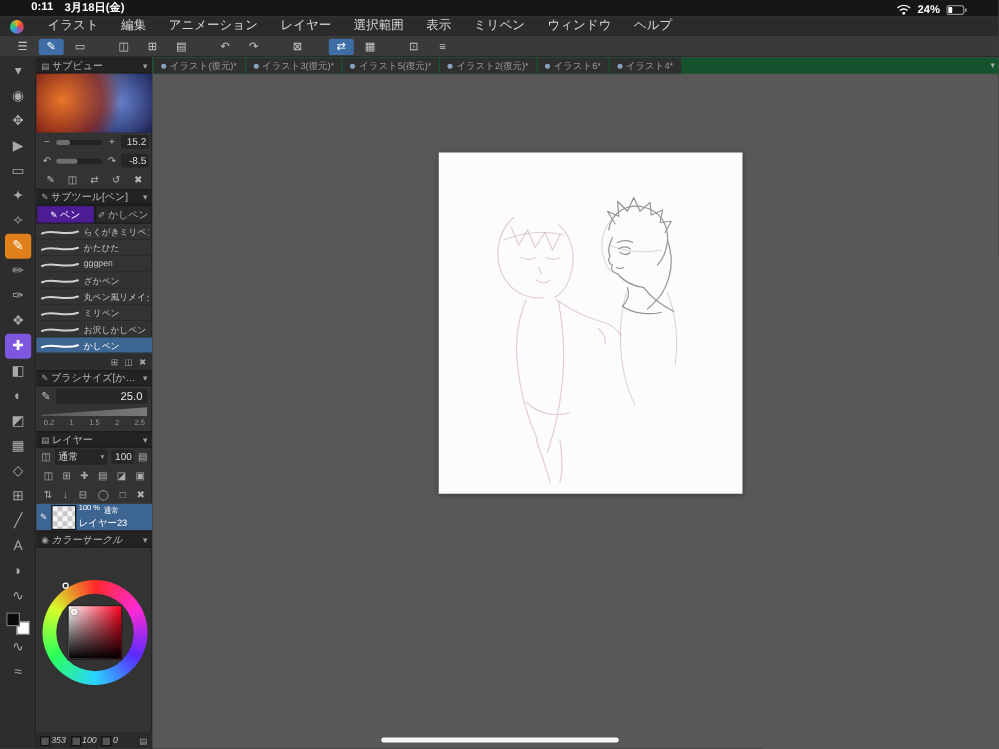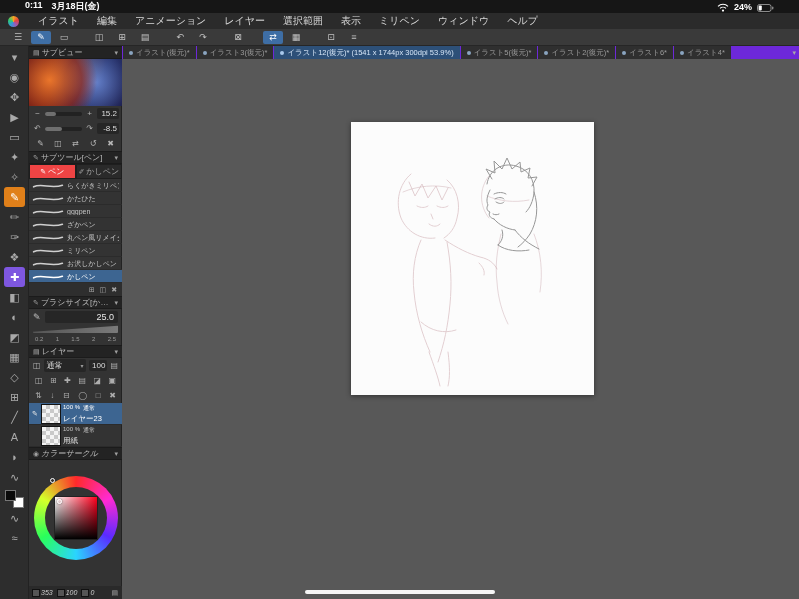--- a/index.html
+++ b/index.html
@@ -64,21 +64,21 @@
   .nslider { flex:1; height:4px; background:#222; border-radius:2px; position:relative; }
   .nfill { position:absolute; left:0; top:0; bottom:0; background:#6f6f6f; border-radius:2px; }
   .nval { min-width:22px; text-align:right; font-size:8px; color:#ddd; background:#262626;
     border-radius:2px; padding:1px 2px; flex:none; }
   .navrow.actions { justify-content:space-between; padding:0 6px; }
 
   .sttabs { height:15px; flex:none; display:flex; }
   .sttab { flex:1; display:flex; align-items:center; justify-content:center; gap:2px; font-size:8px;
     color:#a8a8a8; background:#2a2a2a; box-shadow:inset 0 0 0 1px #1e1e1e; }
   .sttab i { font-style:normal; font-size:7px; }
-  .sttab.active { background:#ef4444; color:#fff; }
+  .sttab.active { background:#4c1d95; color:#fff; }
 
   .brow { height:13px; display:flex; align-items:center; gap:3px; padding:0 3px;
     box-shadow:inset 0 -1px 0 #2b2b2b; }
   .brow.selected { background:#3d6591; }
   .bstroke { width:32px; height:8px; flex:none; }
   .bstroke path { stroke:#cfcfcf; stroke-width:2; fill:none; stroke-linecap:round; }
   .brow.selected .bstroke path { stroke:#fff; }
   .bname { font-size:7px; color:#c6c6c6; white-space:nowrap; overflow:hidden; }
   .brow.selected .bname { color:#fff; }
   .bfoot { height:13px; flex:none; display:flex; justify-content:flex-end; align-items:center;
@@ -131,21 +131,21 @@
     margin-top:-40px; border-radius:50%; border:1px solid #fff; }
   .creadout { height:13px; flex:none; display:flex; align-items:center; gap:5px; padding:0 4px;
     font-size:7px; color:#cfcfcf; background:#2a2a2a; }
   .cval { display:flex; align-items:center; gap:2px; }
   .cval b { font-weight:normal; }
   .csw { width:6px; height:6px; display:inline-block; background:#555; box-shadow:0 0 0 1px #111; }
   .cicon { margin-left:auto; font-size:7px; color:#9a9a9a; }
 
   
   .canvas-area { flex:1; display:flex; flex-direction:column; min-width:0; background:#585858; }
-  .tab-bar { height:13px; flex:none; background:#6d28d9; display:flex; align-items:stretch; gap:1px;
+  .tab-bar { height:13px; flex:none; background:#14532d; display:flex; align-items:stretch; gap:1px;
     padding-left:1px; position:relative; overflow:hidden; }
   .tab { display:flex; align-items:center; gap:3px; padding:0 6px; background:#2f2f2f; color:#9b9b9b;
     font-size:7.5px; white-space:nowrap; }
   .tab .dot { width:4px; height:4px; border-radius:50%; background:#8aa4c0; flex:none; }
   .tab.active { background:#2d5078; color:#d6e6f8; }
   .tab.active .dot { background:#a9c9ec; }
   .tab-chevron { position:absolute; right:3px; top:0; line-height:13px; font-size:7px; color:#aaa; }
   .canvas-wrap { flex:1; position:relative; min-height:0; }
   .canvas { position:absolute; left:229px; top:63px; width:243px; height:273px; background:#fcfcfc;
     box-shadow:0 1px 5px rgba(0,0,0,.45); }
@@ -486,31 +486,20 @@
               <span class="lmeta">
                 <span class="lline1">
                   <i>100 %</i>
                   <i>通常</i>
                 </span>
                 <span class="lname">レイヤー23</span>
               </span>
             </div>
 
 
-            <div class="lrow">
-              <span class="lpen"></span>
-              <span class="lthumb"></span>
-              <span class="lmeta">
-                <span class="lline1">
-                  <i>100 %</i>
-                  <i>通常</i>
-                </span>
-                <span class="lname">用紙</span>
-              </span>
-            </div>
 
         </div>
       </section>
 
       <section class="panel colorp">
         <div class="phead">
           <span class="ph-icon">◉</span>
           <span class="ph-title">カラーサークル</span>
           <span class="ph-right">▾</span>
         </div>
@@ -550,24 +539,20 @@
           <span class="tab">
             <span class="dot"></span>
             <span>イラスト(復元)*</span>
           </span>
 
           <span class="tab">
             <span class="dot"></span>
             <span>イラスト3(復元)*</span>
           </span>
 
-          <span class="tab active">
-            <span class="dot"></span>
-            <span>イラスト12(復元)* (1541 x 1744px 300dpi 53.9%)</span>
-          </span>
 
           <span class="tab">
             <span class="dot"></span>
             <span>イラスト5(復元)*</span>
           </span>
 
           <span class="tab">
             <span class="dot"></span>
             <span>イラスト2(復元)*</span>
           </span>

